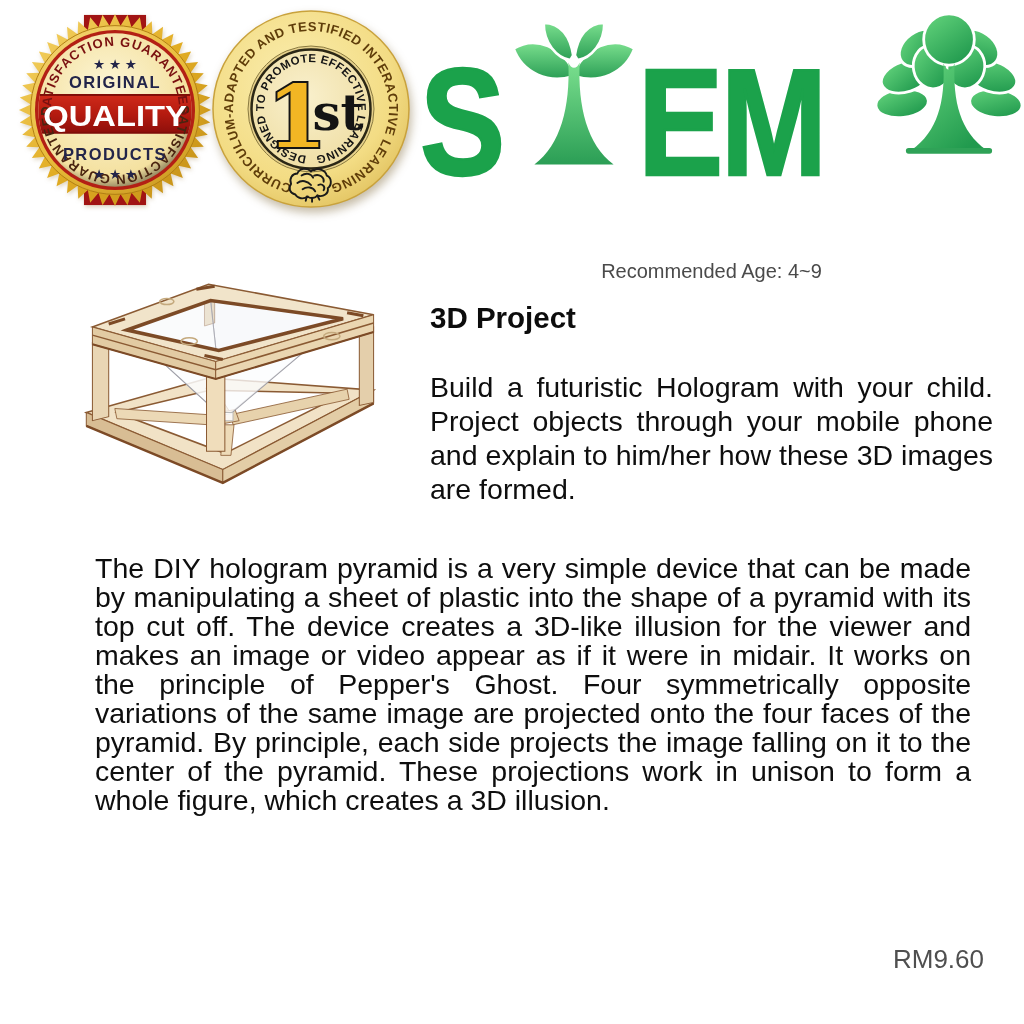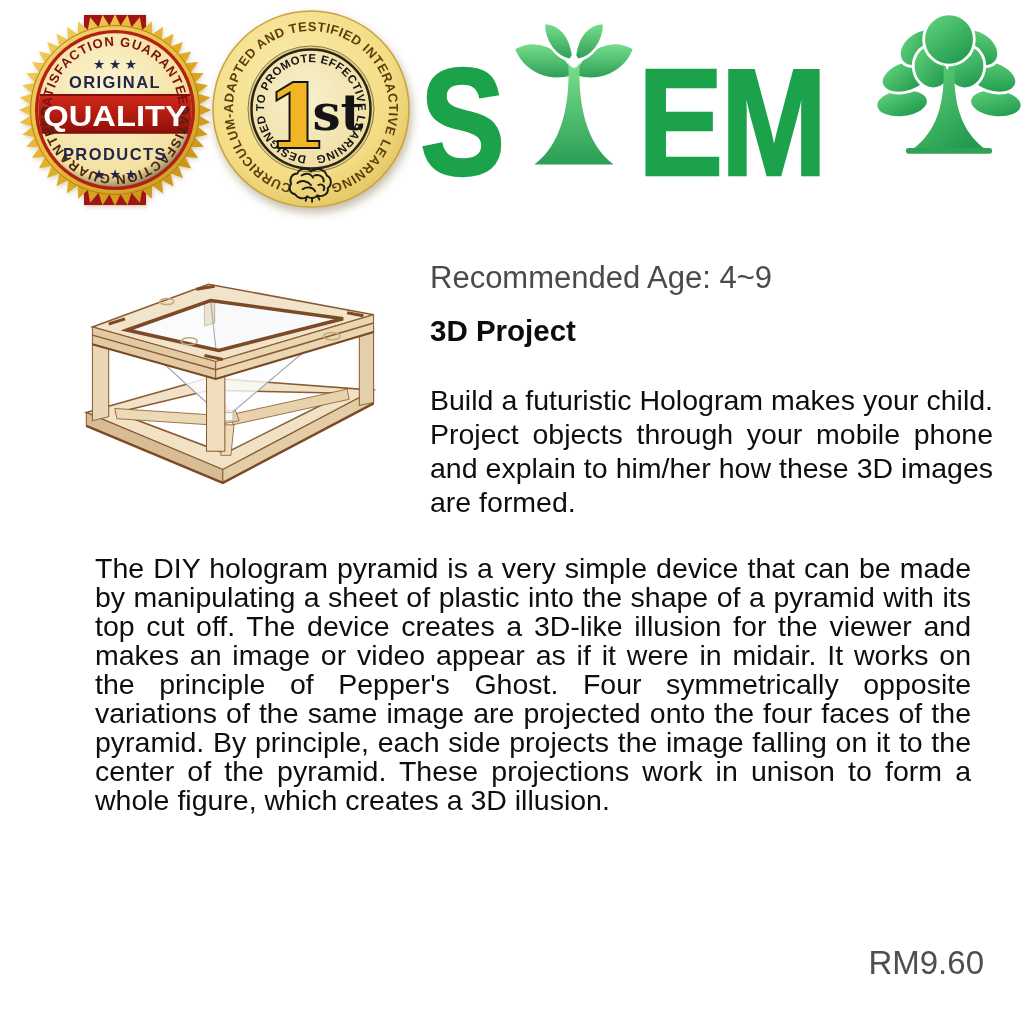--- a/index.html
+++ b/index.html
@@ -17,26 +17,26 @@
   .logo{position:absolute;left:420px;top:8px;height:160px;display:flex;align-items:flex-end;}
   .lg{display:inline-block;font-weight:700;font-size:152px;line-height:1;color:#1ba24b;
       -webkit-text-stroke:2.5px #1ba24b;letter-spacing:-3px;
       transform:scaleX(.84);transform-origin:left bottom;margin-bottom:-30px;}
   .sprout{width:132px;height:150px;margin:0 -2px 0 -10px;}
   .tree{width:150px;height:160px;margin-left:14px;}
 
   
   .productimg{position:absolute;left:70px;top:258px;width:326px;height:248px;}
   .info{position:absolute;left:430px;top:260px;width:563px;color:#101010;}
-  .age{font-size:31px;color:#4a4a4a;}
+  .age{font-size:20px;color:#4a4a4a;text-align:center;}
   .title{font-size:29.5px;font-weight:700;margin-top:18px;color:#0c0c0c;}
   .summary{font-size:28.5px;line-height:34px;text-align:justify;margin:35px 0 0 0;color:#0e0e0e;}
   .description{position:absolute;left:95px;top:554px;width:876px;margin:0;
                font-size:28.5px;line-height:29px;text-align:justify;color:#0e0e0e;}
-  .price{position:absolute;right:40px;top:944px;font-size:33px;color:#4f4f4f;}
+  .price{position:absolute;right:40px;top:944px;font-size:26px;color:#4f4f4f;}
 
   svg text{font-family:"Liberation Sans",sans-serif;}
   .serifnum{font-family:"DejaVu Serif","Liberation Serif",serif;}
 </style>
 </head>
 <body>
 
 <div class="page">
 
   <svg class="badge1" viewBox="0 0 200 200">
@@ -204,19 +204,19 @@
     <g fill="none" stroke="#c4a97d" stroke-width="1.5">
       <ellipse cx="117" cy="80" rx="8" ry="3.5"></ellipse>
       <ellipse cx="257" cy="75" rx="8" ry="3.5"></ellipse>
       <ellipse cx="95" cy="41" rx="7" ry="3"></ellipse>
     </g>
   </svg>
 
   <div class="info">
     <div class="age">Recommended Age: 4~9</div>
     <div class="title">3D Project</div>
-    <p class="summary">Build a futuristic Hologram makes your child. Project objects through your mobile phone and explain to him/her how these 3D images are formed.</p>
+    <p class="summary">Build a futuristic Hologram with your child. Project objects through your mobile phone and explain to him/her how these 3D images are formed.</p>
   </div>
 
   <p class="description">The DIY hologram pyramid is a very simple device that can be made by manipulating a sheet of plastic into the shape of a pyramid with its top cut off. The device creates a 3D-like illusion for the viewer and makes an image or video appear as if it were in midair. It works on the principle of Pepper's Ghost. Four symmetrically opposite variations of the same image are projected onto the four faces of the pyramid. By principle, each side projects the image falling on it to the center of the pyramid. These projections work in unison to form a whole figure, which creates a 3D illusion.</p>
 
   <div class="price">RM9.60</div>
 </div>
 
 </body></html>

